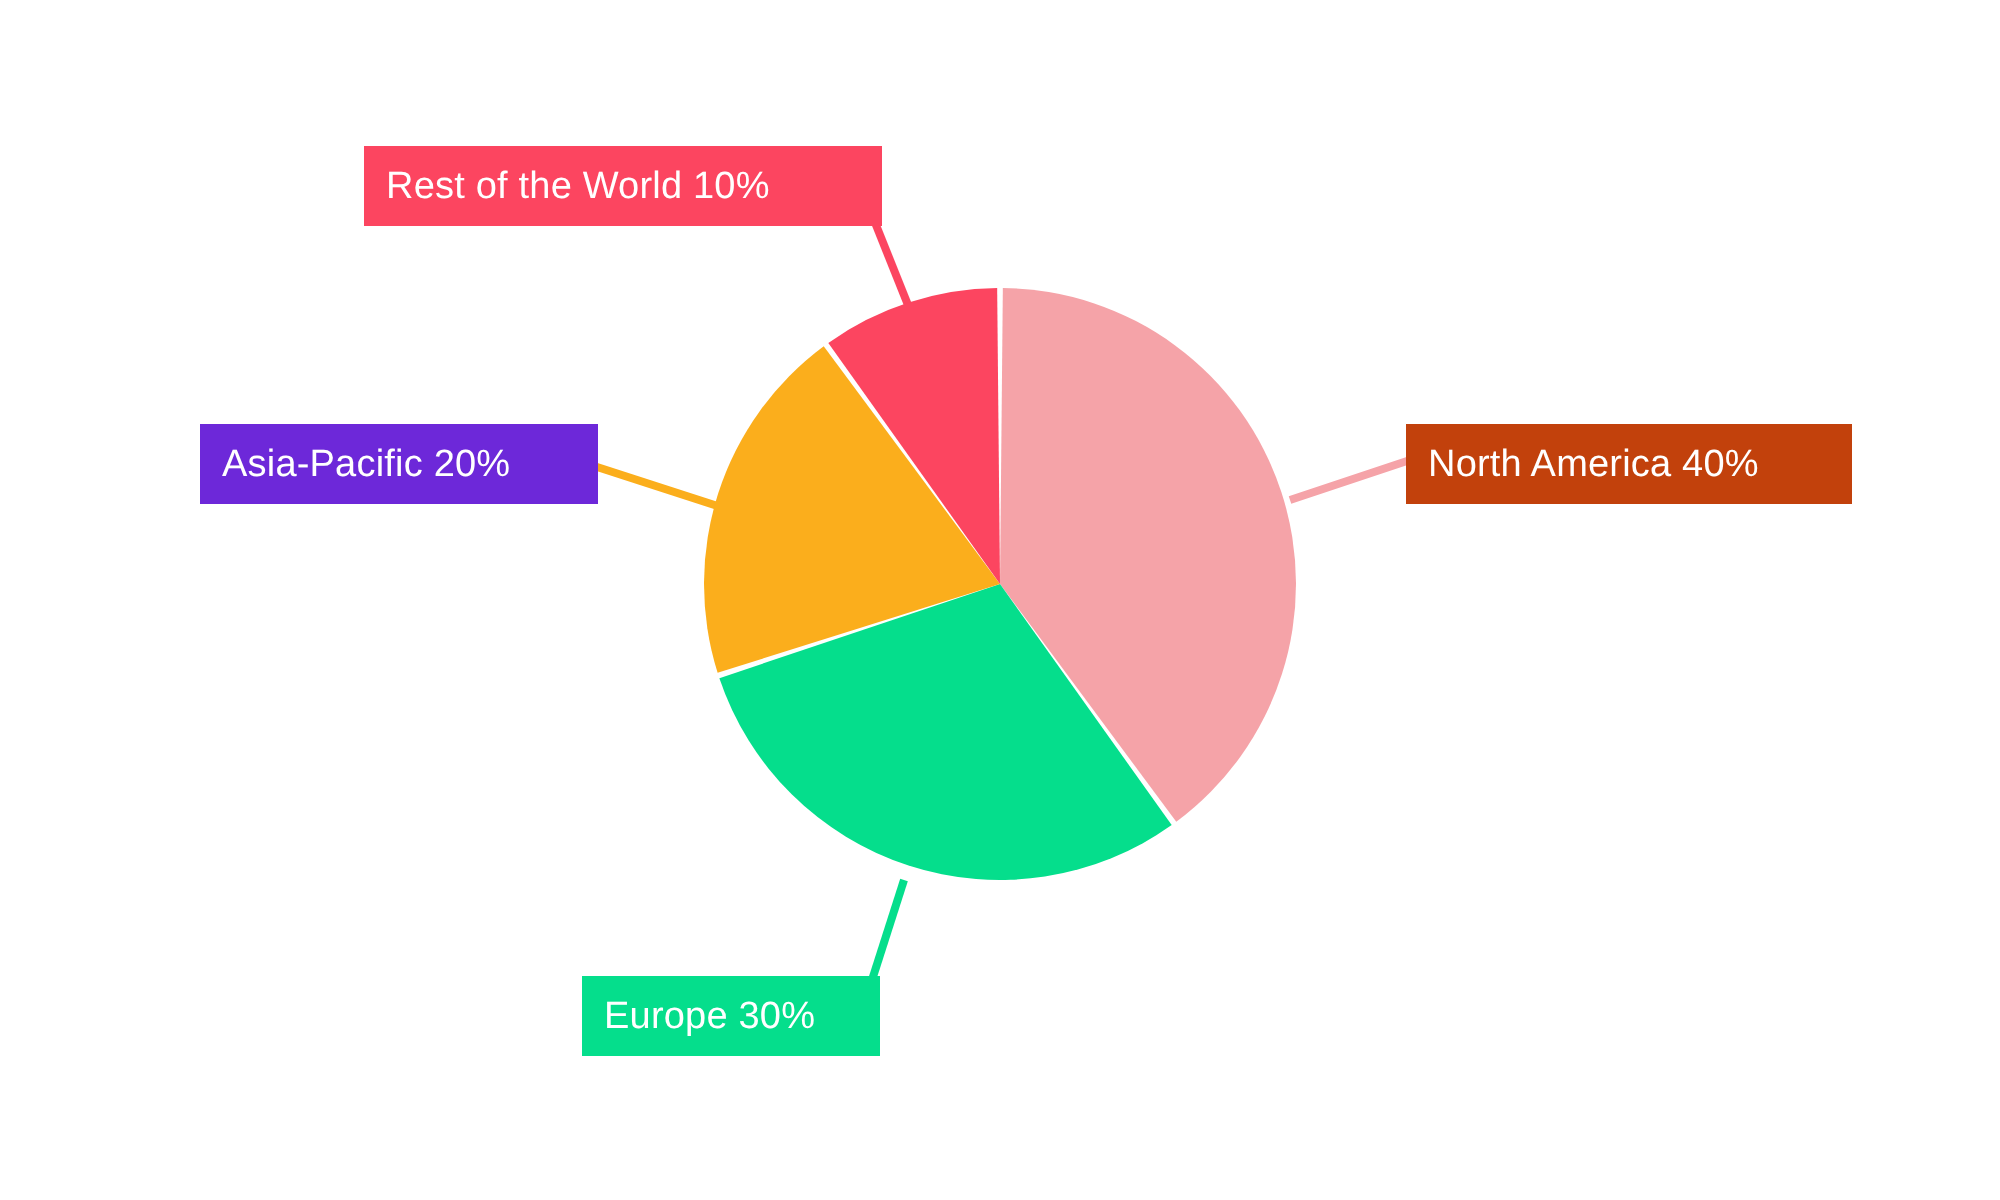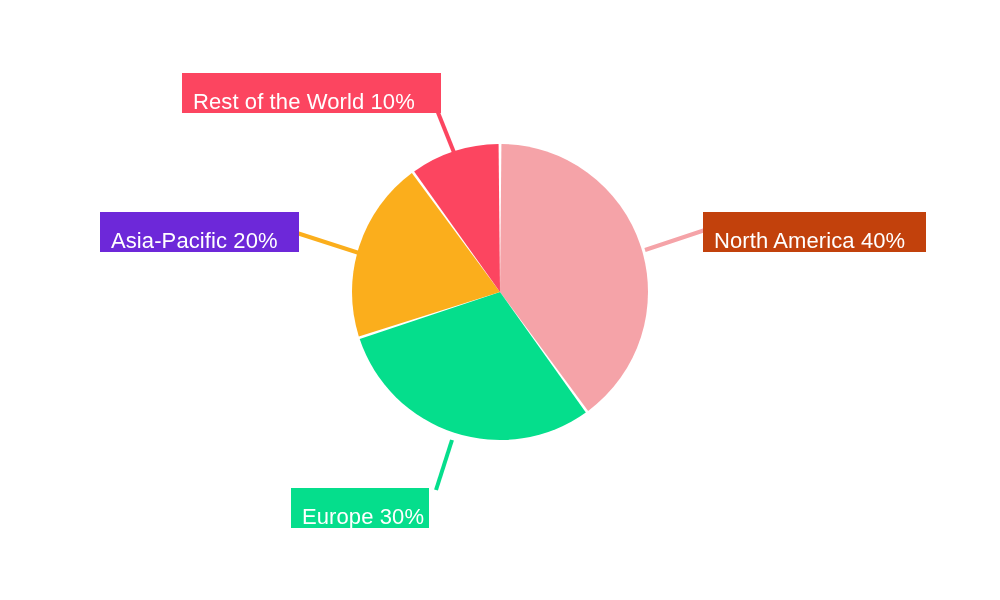--- a/index.html
+++ b/index.html
@@ -25,24 +25,24 @@
     left: 0;
     top: 0;
     width: 1000px;
     height: 600px;
     display: block;
   }
   .callout-label {
     position: absolute;
     box-sizing: border-box;
     display: flex;
-    align-items: flex-end;
+    align-items: center;
     color: #ffffff;
     font-family: "Liberation Sans", sans-serif;
-    font-size: 22px;
+    font-size: 19px;
     line-height: 1;
     letter-spacing: 0.1px;
     white-space: nowrap;
     padding: 0 11px;
     height: 40px;
   }
 </style>
 </head>
 <body>
 
@@ -60,21 +60,21 @@
         <path d="M 500 292 L 585.84 412.56 A 148 148 0 0 1 359.69 339.08 Z" fill="#05DE8C"></path>
         <path d="M 500 292 L 358.81 336.38 A 148 148 0 0 1 411.86 173.11 Z" fill="#FBAE1C"></path>
         <path d="M 500 292 L 414.16 171.44 A 148 148 0 0 1 498.58 144.01 Z" fill="#FC4560"></path>
       </g>
   </svg>
 
   <div id="labels-layer">
       <div class="callout-label" style="left: 703px; top: 212px; width: 223px; height: 40px; background: #c2410c; color: rgb(255, 255, 255);">
         <span>North America 40%</span>
       </div>
-      <div class="callout-label" style="left: 291px; top: 488px; width: 138px; height: 40px; background: rgb(5, 222, 140); color: rgb(255, 255, 255);">
+      <div class="callout-label" style="left: 291px; top: 488px; width: 149px; height: 40px; background: rgb(5, 222, 140); color: rgb(255, 255, 255);">
         <span>Europe 30%</span>
       </div>
       <div class="callout-label" style="left: 100px; top: 212px; width: 199px; height: 40px; background: #6d28d9; color: rgb(255, 255, 255);">
         <span>Asia-Pacific 20%</span>
       </div>
       <div class="callout-label" style="left: 182px; top: 73px; width: 259px; height: 40px; background: rgb(252, 69, 96); color: rgb(255, 255, 255);">
         <span>Rest of the World 10%</span>
       </div>
     </div>
 

